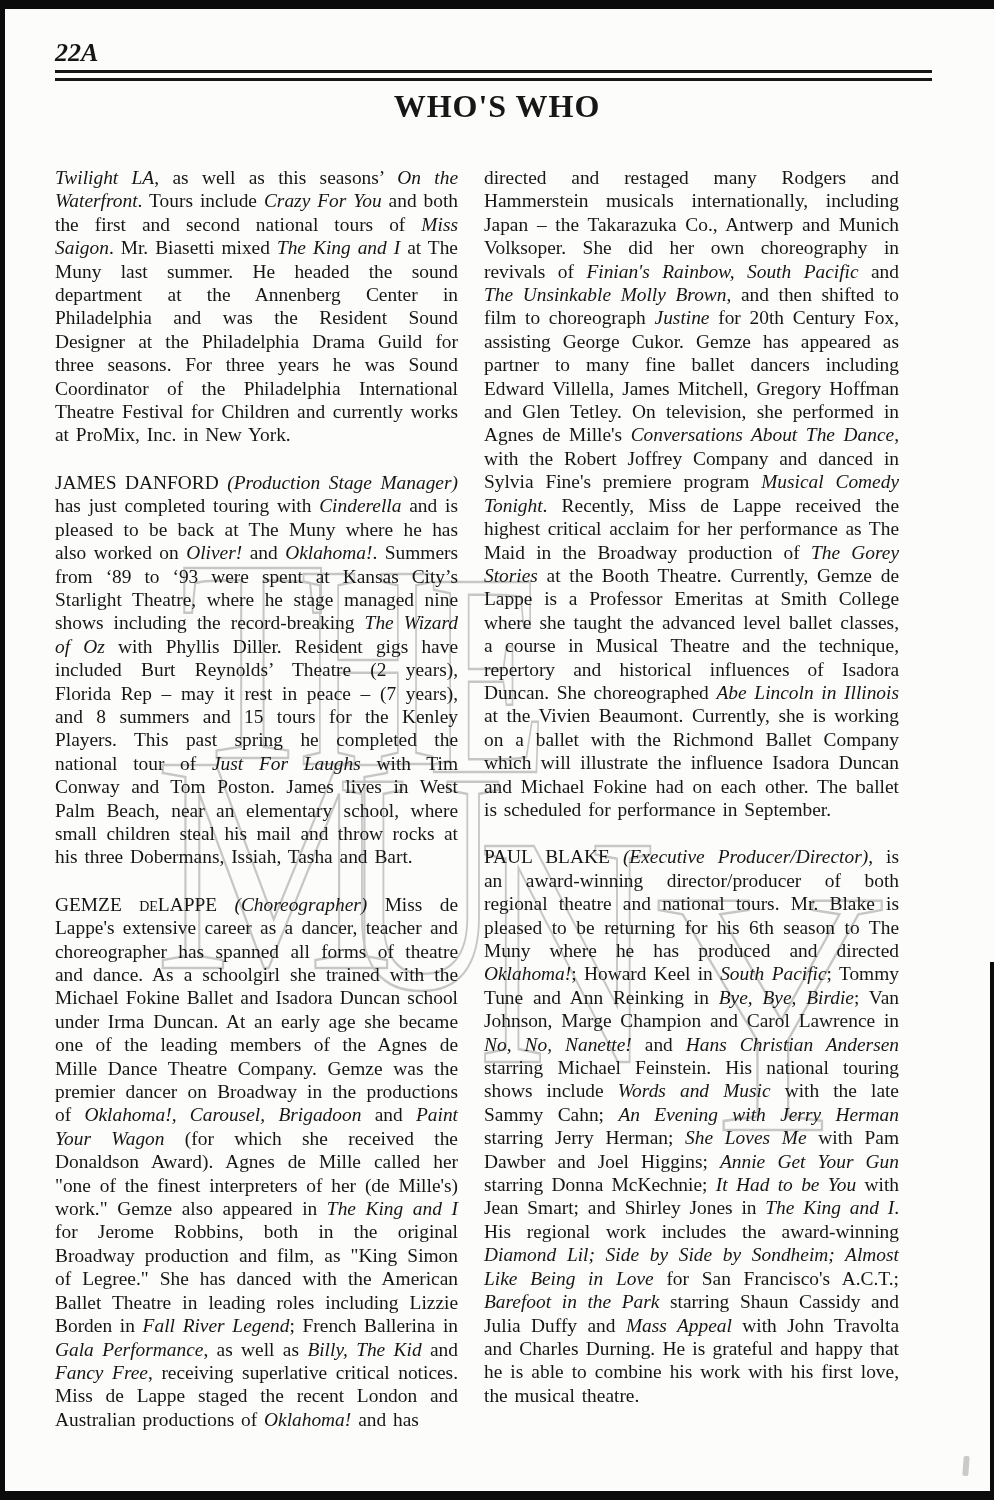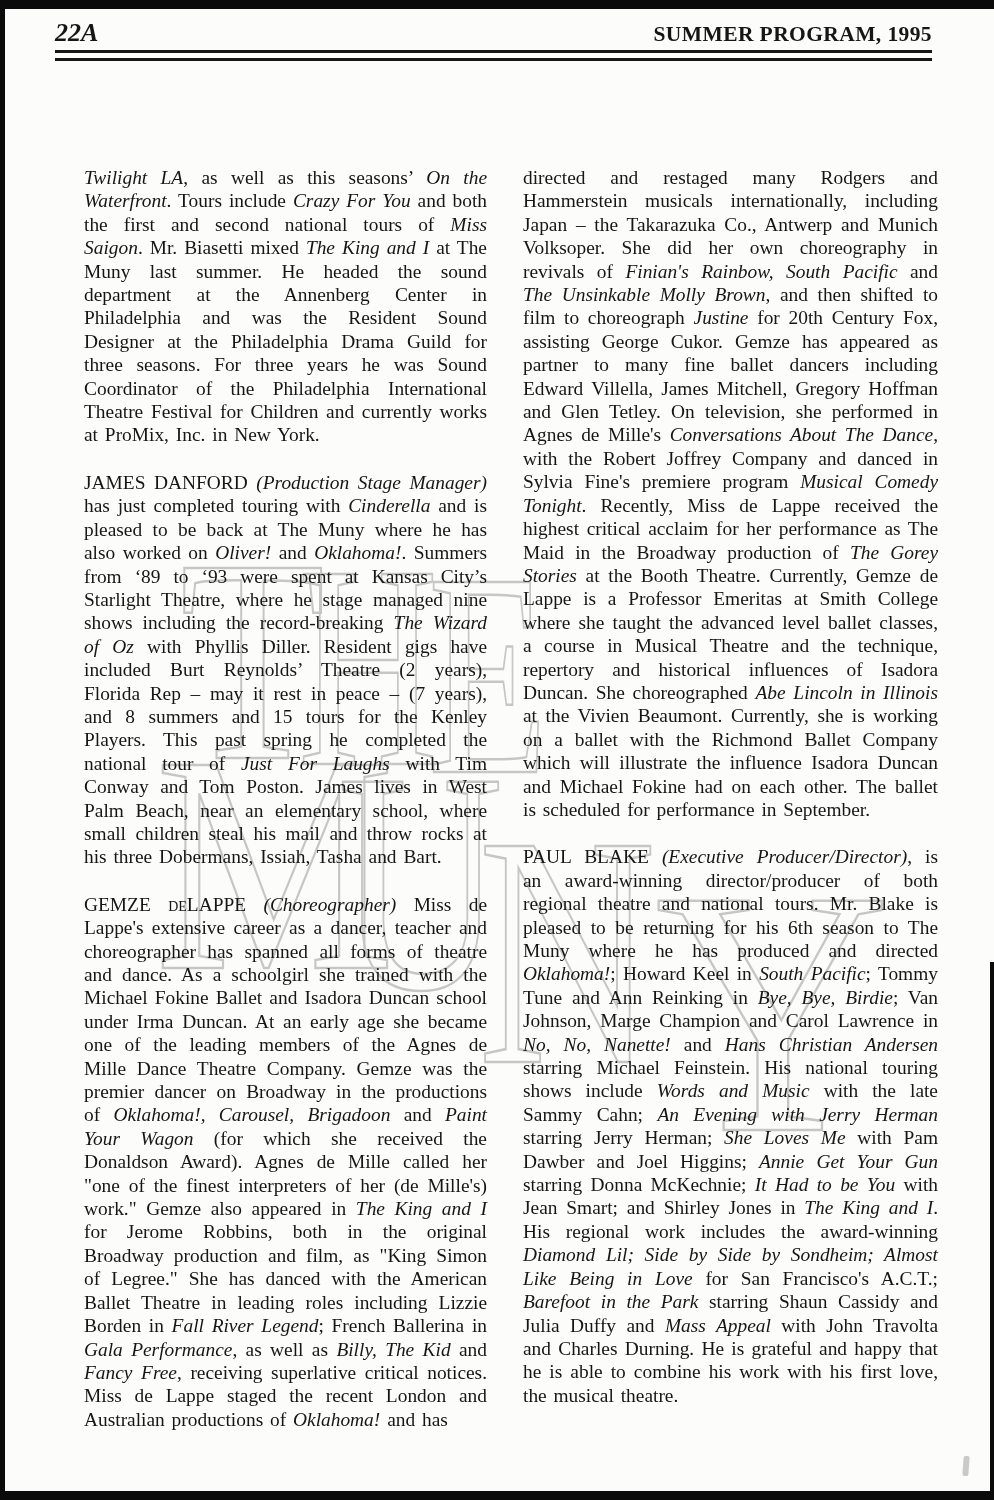--- a/index.html
+++ b/index.html
@@ -20,31 +20,31 @@
   .smudge{position:absolute;left:963px;top:1456px;width:6px;height:20px;
     background:#8f8f8f;opacity:.45;border-radius:2px;transform:rotate(4deg);}
   
   .watermark{position:absolute;left:0;top:0;z-index:0;}
   .watermark text{
     font-family:"Liberation Serif", serif;
     fill:none;stroke:#c6c6c6;stroke-width:2.5px;
   }
   
   .hdr{position:absolute;left:55px;top:20px;width:877px;z-index:2;}
-  .hdr-row{display:flex;justify-content:space-between;align-items:baseline;}
+  .hdr-row{display:flex;justify-content:space-between;align-items:baseline;margin-top:20px;}
   .page-num{font-style:italic;font-weight:bold;font-size:26px;line-height:1;}
   .prog-title{font-size:21.5px;font-weight:bold;letter-spacing:.4px;line-height:1;}
   .rule1{height:3px;background:#161616;margin-top:4px;}
   .rule2{height:3px;background:#161616;margin-top:5px;}
   
   .page-title{position:absolute;left:0;top:88px;width:994px;z-index:2;
     text-align:center;font-size:32px;font-weight:bold;letter-spacing:1px;margin:0;}
   
   .columns{position:absolute;left:55px;top:166px;width:877px;z-index:1;
-    display:flex;gap:36px;margin-left:29px;}
+    display:flex;gap:26px;}
   .col{display:block;}
   .col-left{width:403px;}
   .col-right{width:415px;}
   .col p{
     margin:0 0 24px 0;
     font-size:19.4px;line-height:23.4px;
     text-align:justify;word-spacing:2px;
   }
   .seg-r{}
   .seg-i{font-style:italic;}
@@ -62,26 +62,26 @@
     <text x="428" y="772" font-size="290" textLength="120" lengthAdjust="spacingAndGlyphs">E</text>
     <text x="155" y="968" font-size="310" textLength="240" lengthAdjust="spacingAndGlyphs">M</text>
     <text x="338" y="988" font-size="315" textLength="165" lengthAdjust="spacingAndGlyphs">U</text>
     <text x="478" y="1062" font-size="330" textLength="178" lengthAdjust="spacingAndGlyphs">N</text>
     <text x="655" y="1130" font-size="350" textLength="235" lengthAdjust="spacingAndGlyphs">Y</text>
   </svg>
 
   <header class="hdr">
     <div class="hdr-row">
       <span class="page-num">22A</span>
-      <span class="prog-title">SUMMER PROGRAM, 1995</span>
     </div>
     <div class="rule1"></div>
     <div class="rule2"></div>
   </header>
 
+  <h1 class="page-title">WHO'S WHO</h1>
 
   <main class="columns">
     <section class="col col-left" id="col-left">
         <p><span class="seg-i">Twilight LA</span><span class="seg-r">, as well as this seasons’ </span><span class="seg-i">On the Waterfront</span><span class="seg-r">. Tours include </span><span class="seg-i">Crazy For You</span><span class="seg-r"> and both the first and second national tours of </span><span class="seg-i">Miss Saigon</span><span class="seg-r">. Mr. Biasetti mixed </span><span class="seg-i">The King and I</span><span class="seg-r"> at The Muny last summer. He headed the sound department at the Annenberg Center in Philadelphia and was the Resident Sound Designer at the Philadelphia Drama Guild for three seasons. For three years he was Sound Coordinator of the Philadelphia International Theatre Festival for Children and currently works at ProMix, Inc. in New York.</span></p>
         <p><span class="seg-b">JAMES DANFORD </span><span class="seg-i">(Production Stage Manager)</span><span class="seg-r"> has just completed touring with </span><span class="seg-i">Cinderella</span><span class="seg-r"> and is pleased to be back at The Muny where he has also worked on </span><span class="seg-i">Oliver!</span><span class="seg-r"> and </span><span class="seg-i">Oklahoma!</span><span class="seg-r">. Summers from ‘89 to ‘93 were spent at Kansas City’s Starlight Theatre, where he stage managed nine shows including the record-breaking </span><span class="seg-i">The Wizard of Oz</span><span class="seg-r"> with Phyllis Diller. Resident gigs have included Burt Reynolds’ Theatre (2 years), Florida Rep – may it rest in peace – (7 years), and 8 summers and 15 tours for the Kenley Players. This past spring he completed the national tour of </span><span class="seg-i">Just For Laughs</span><span class="seg-r"> with Tim Conway and Tom Poston. James lives in West Palm Beach, near an elementary school, where small children steal his mail and throw rocks at his three Dobermans, Issiah, Tasha and Bart.</span></p>
         <p><span class="seg-b">GEMZE </span><span class="seg-sc">de</span><span class="seg-b">LAPPE </span><span class="seg-i">(Choreographer)</span><span class="seg-r"> Miss de Lappe's extensive career as a dancer, teacher and choreographer has spanned all forms of theatre and dance. As a schoolgirl she trained with the Michael Fokine Ballet and Isadora Duncan school under Irma Duncan. At an early age she became one of the leading members of the Agnes de Mille Dance Theatre Company. Gemze was the premier dancer on Broadway in the productions of </span><span class="seg-i">Oklahoma!, Carousel, Brigadoon</span><span class="seg-r"> and </span><span class="seg-i">Paint Your Wagon</span><span class="seg-r"> (for which she received the Donaldson Award). Agnes de Mille called her "one of the finest interpreters of her (de Mille's) work." Gemze also appeared in </span><span class="seg-i">The King and I</span><span class="seg-r"> for Jerome Robbins, both in the original Broadway production and film, as "King Simon of Legree." She has danced with the American Ballet Theatre in leading roles including Lizzie Borden in </span><span class="seg-i">Fall River Legend</span><span class="seg-r">; French Ballerina in </span><span class="seg-i">Gala Performance</span><span class="seg-r">, as well as </span><span class="seg-i">Billy, The Kid</span><span class="seg-r"> and </span><span class="seg-i">Fancy Free</span><span class="seg-r">, receiving superlative critical notices. Miss de Lappe staged the recent London and Australian productions of </span><span class="seg-i">Oklahoma!</span><span class="seg-r"> and has</span></p>
       </section>
     <section class="col col-right" id="col-right">
         <p><span class="seg-r">directed and restaged many Rodgers and Hammerstein musicals internationally, including Japan – the Takarazuka Co., Antwerp and Munich Volksoper. She did her own choreography in revivals of </span><span class="seg-i">Finian's Rainbow, South Pacific</span><span class="seg-r"> and </span><span class="seg-i">The Unsinkable Molly Brown</span><span class="seg-r">, and then shifted to film to choreograph </span><span class="seg-i">Justine</span><span class="seg-r"> for 20th Century Fox, assisting George Cukor. Gemze has appeared as partner to many fine ballet dancers including Edward Villella, James Mitchell, Gregory Hoffman and Glen Tetley. On television, she performed in Agnes de Mille's </span><span class="seg-i">Conversations About The Dance</span><span class="seg-r">, with the Robert Joffrey Company and danced in Sylvia Fine's premiere program </span><span class="seg-i">Musical Comedy Tonight</span><span class="seg-r">. Recently, Miss de Lappe received the highest critical acclaim for her performance as The Maid in the Broadway production of </span><span class="seg-i">The Gorey Stories</span><span class="seg-r"> at the Booth Theatre. Currently, Gemze de Lappe is a Professor Emeritas at Smith College where she taught the advanced level ballet classes, a course in Musical Theatre and the technique, repertory and historical influences of Isadora Duncan. She choreographed </span><span class="seg-i">Abe Lincoln in Illinois</span><span class="seg-r"> at the Vivien Beaumont. Currently, she is working on a ballet with the Richmond Ballet Company which will illustrate the influence Isadora Duncan and Michael Fokine had on each other. The ballet is scheduled for performance in September.</span></p>
         <p><span class="seg-b">PAUL BLAKE </span><span class="seg-i">(Executive Producer/Director)</span><span class="seg-r">, is an award-winning director/producer of both regional theatre and national tours. Mr. Blake is pleased to be returning for his 6th season to The Muny where he has produced and directed </span><span class="seg-i">Oklahoma!</span><span class="seg-r">; Howard Keel in </span><span class="seg-i">South Pacific</span><span class="seg-r">; Tommy Tune and Ann Reinking in </span><span class="seg-i">Bye, Bye, Birdie</span><span class="seg-r">; Van Johnson, Marge Champion and Carol Lawrence in </span><span class="seg-i">No, No, Nanette!</span><span class="seg-r"> and </span><span class="seg-i">Hans Christian Andersen</span><span class="seg-r"> starring Michael Feinstein. His national touring shows include </span><span class="seg-i">Words and Music</span><span class="seg-r"> with the late Sammy Cahn; </span><span class="seg-i">An Evening with Jerry Herman</span><span class="seg-r"> starring Jerry Herman; </span><span class="seg-i">She Loves Me</span><span class="seg-r"> with Pam Dawber and Joel Higgins; </span><span class="seg-i">Annie Get Your Gun</span><span class="seg-r"> starring Donna McKechnie; </span><span class="seg-i">It Had to be You</span><span class="seg-r"> with Jean Smart; and Shirley Jones in </span><span class="seg-i">The King and I</span><span class="seg-r">. His regional work includes the award-winning </span><span class="seg-i">Diamond Lil; Side by Side by Sondheim; Almost Like Being in Love</span><span class="seg-r"> for San Francisco's A.C.T.; </span><span class="seg-i">Barefoot in the Park</span><span class="seg-r"> starring Shaun Cassidy and Julia Duffy and </span><span class="seg-i">Mass Appeal</span><span class="seg-r"> with John Travolta and Charles Durning. He is grateful and happy that he is able to combine his work with his first love, the musical theatre.</span></p>

